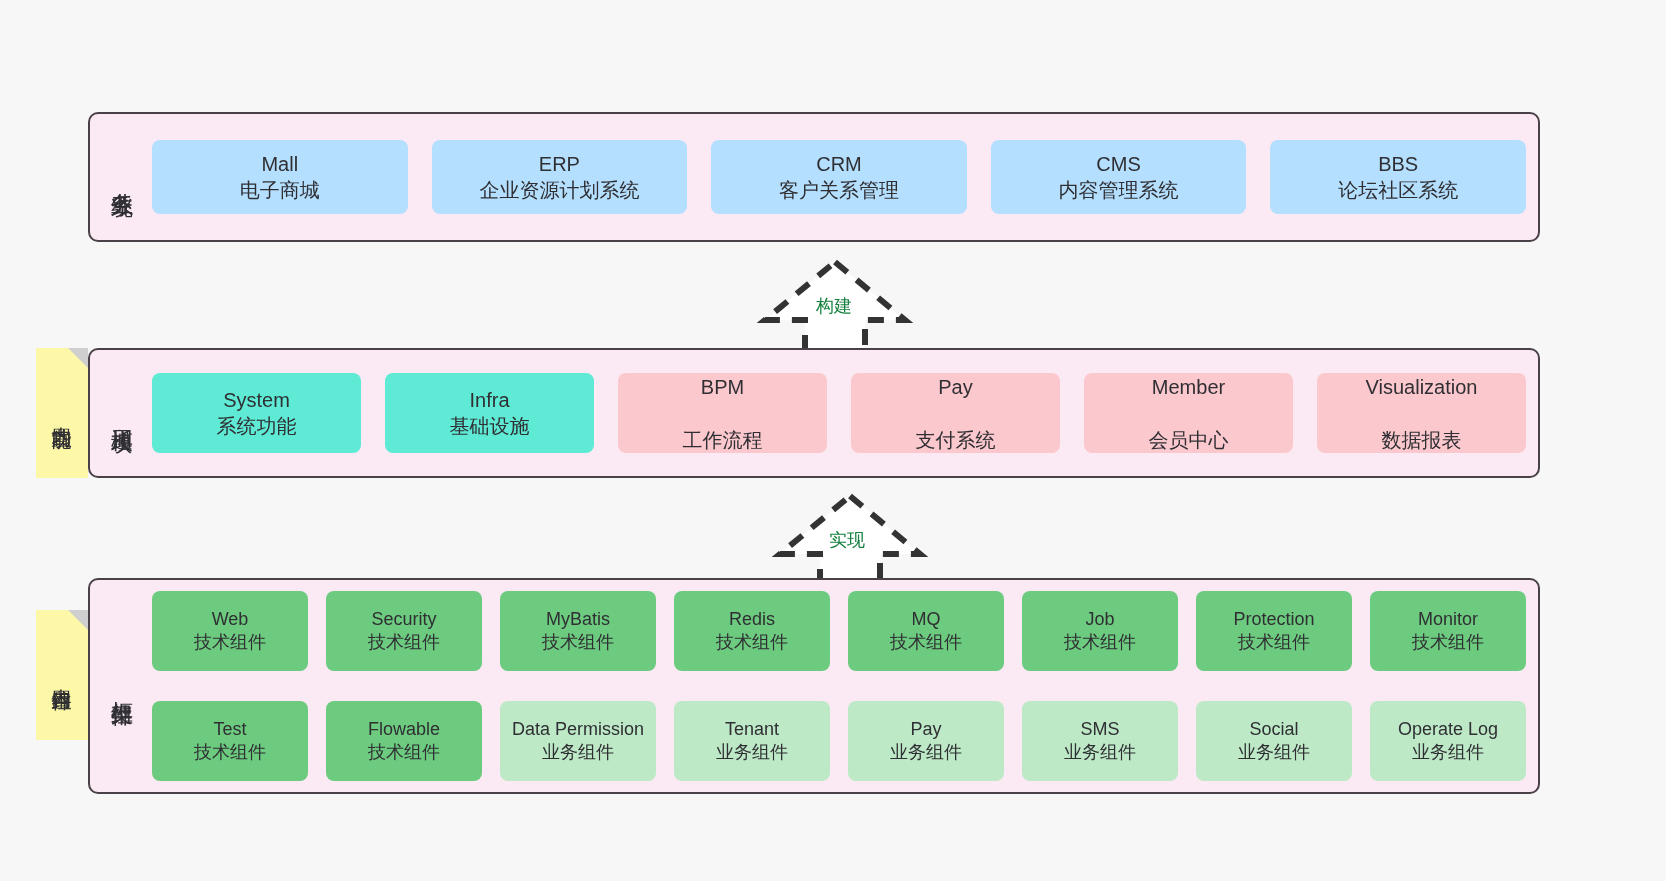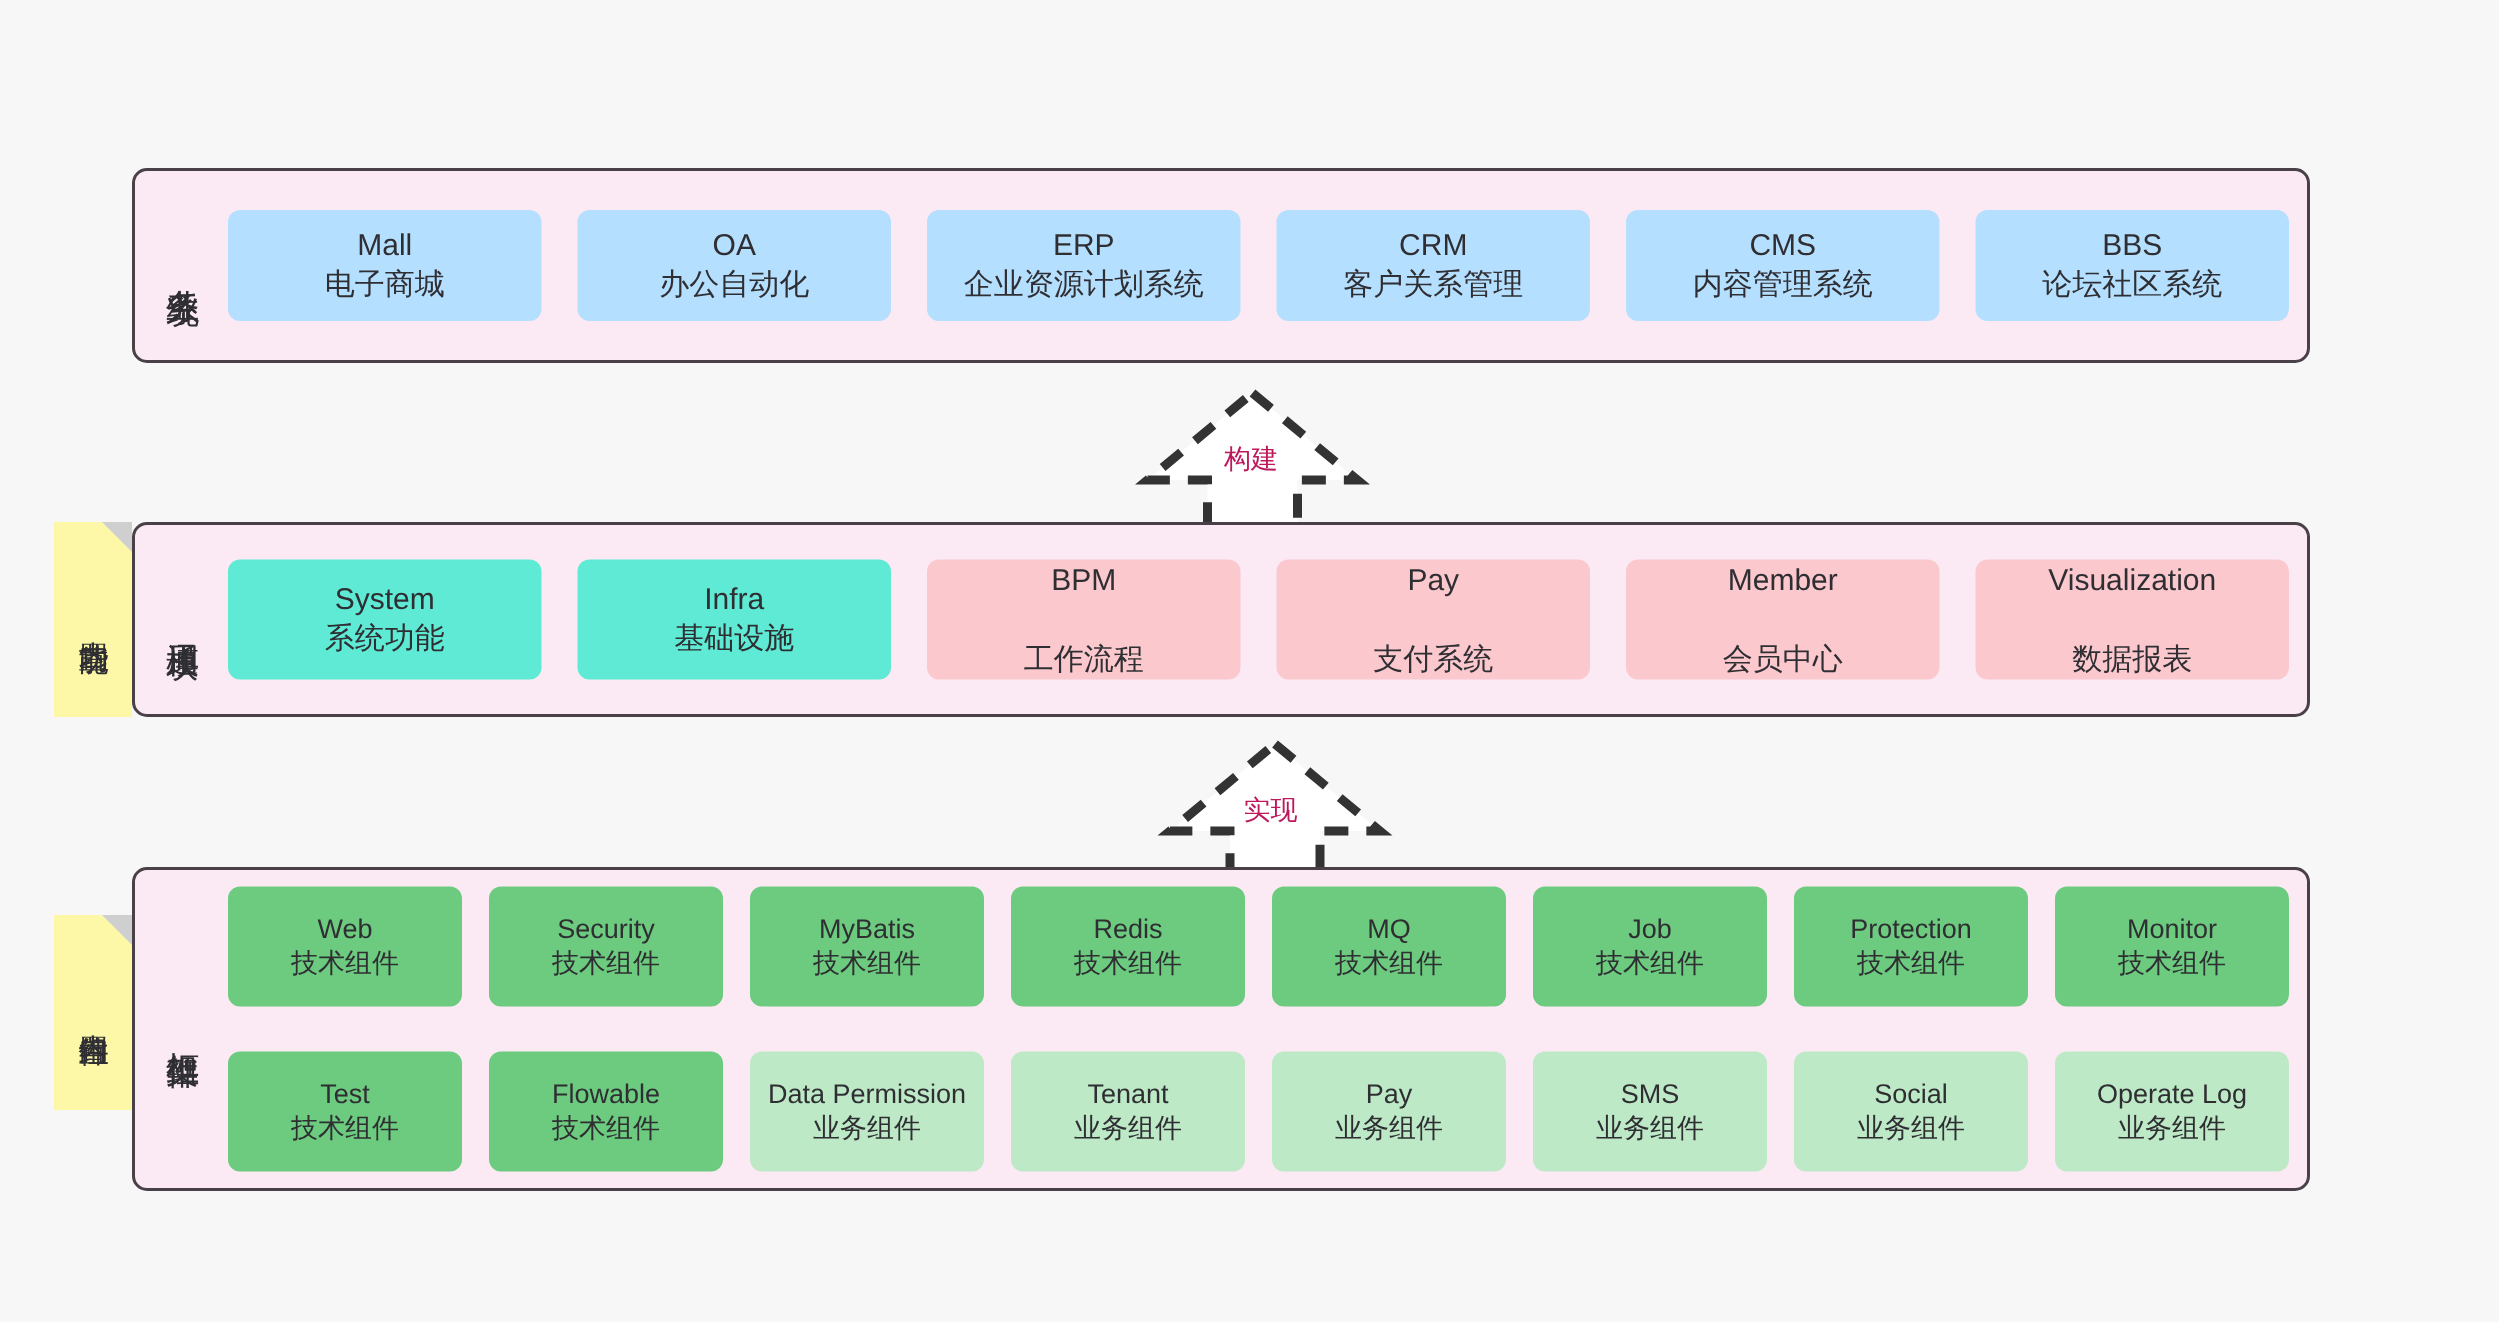--- a/index.html
+++ b/index.html
@@ -121,43 +121,39 @@
     position: absolute;
     width: 150px;
     height: 96px;
   }
   #arrow-build    { left: 760px; top: 258px; }
   #arrow-realize  { left: 775px; top: 492px; }
   .arrow svg { display: block; width: 100%; height: 100%; overflow: visible; }
   .arrow-label {
     position: absolute;
     font-size: 18px;
-    color: #be185d;
+    color: #15803d;
     white-space: nowrap;
     background: transparent;
   }
   #arrow-build .arrow-label   { left: 56px; top: 36px; }
   #arrow-realize .arrow-label { left: 54px; top: 36px; }
 </style>
 </head>
 <body>
 
 <div id="canvas">
 
   <div class="layer" id="layer-business">
     <div class="layer-title">业务系统</div>
     <div class="layer-body">
       <div class="row">
         <div class="card c-blue">
           <span class="en">Mall</span>
           <span class="cn">电子商城</span>
-        </div>
-        <div class="card c-blue">
-          <span class="en">OA</span>
-          <span class="cn">办公自动化</span>
         </div>
         <div class="card c-blue">
           <span class="en">ERP</span>
           <span class="cn">企业资源计划系统</span>
         </div>
         <div class="card c-blue">
           <span class="en">CRM</span>
           <span class="cn">客户关系管理</span>
         </div>
         <div class="card c-blue">

